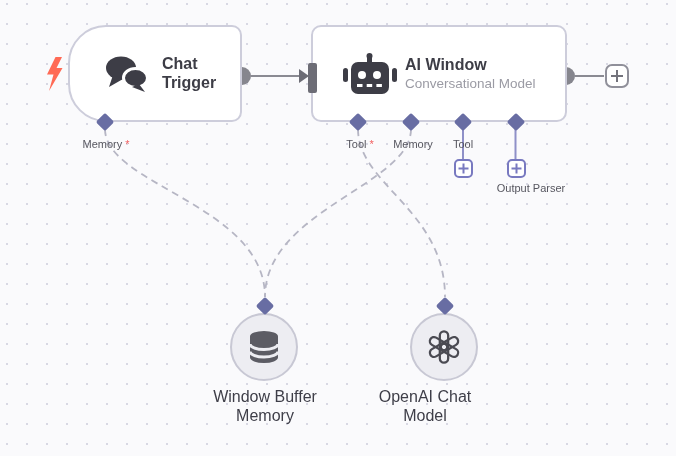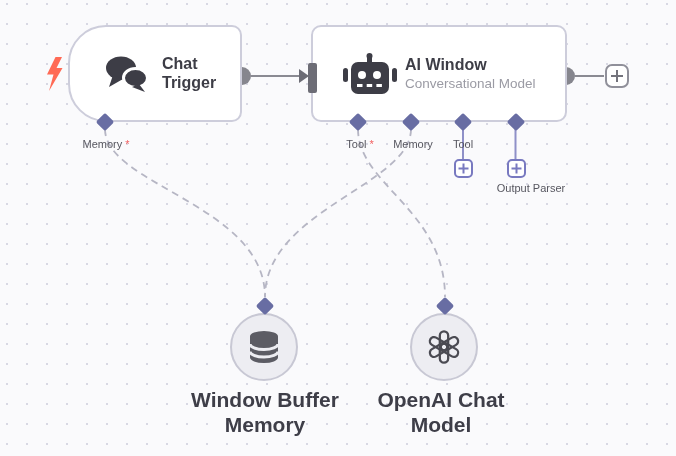--- a/index.html
+++ b/index.html
@@ -39,21 +39,21 @@
   }
   .plus-gray{left:605px;top:64px;width:24px;height:24px;border:2px solid #90909a;border-radius:7px;}
   .plus-purple{width:19px;height:19px;border:2px solid #7879c0;border-radius:5px;}
   .circle-node{
     position:absolute;width:68px;height:68px;border-radius:50%;
     background:#ededf2;border:2px solid #c8c8d4;z-index:2;
     display:flex;align-items:center;justify-content:center;
   }
   .circle-label{
     position:absolute;transform:translateX(-50%);text-align:center;
-    font-size:21px;font-weight:bold;color:#3e3e48;line-height:1.18;z-index:3;
+    font-size:16px;font-weight:normal;color:#3e3e48;line-height:1.18;z-index:3;
   }
 </style>
 </head>
 <body>
 
 <div class="canvas">
 
   <svg class="wires" width="676" height="456" viewBox="0 0 676 456">
 
     <path d="M251,76 H300" stroke="#8a8a92" stroke-width="2" fill="none"></path>
@@ -170,15 +170,15 @@
         <rect x="-4.4" y="-16.5" width="8.8" height="20" rx="4.4" transform="rotate(0)"></rect>
         <rect x="-4.4" y="-16.5" width="8.8" height="20" rx="4.4" transform="rotate(60)"></rect>
         <rect x="-4.4" y="-16.5" width="8.8" height="20" rx="4.4" transform="rotate(120)"></rect>
         <rect x="-4.4" y="-16.5" width="8.8" height="20" rx="4.4" transform="rotate(180)"></rect>
         <rect x="-4.4" y="-16.5" width="8.8" height="20" rx="4.4" transform="rotate(240)"></rect>
         <rect x="-4.4" y="-16.5" width="8.8" height="20" rx="4.4" transform="rotate(300)"></rect>
       </g>
     </svg>
   </div>
   <div class="diamond" style="left:445px;top:306px;"></div>
-  <div class="circle-label" style="left:441px;top:388px;width:130px;margin-left:-65px;transform:none;">OpenAI Chat Model</div>
+  <div class="circle-label" style="left:425px;top:388px;width:130px;margin-left:-65px;transform:none;">OpenAI Chat Model</div>
 
 </div>
 
 </body></html>

